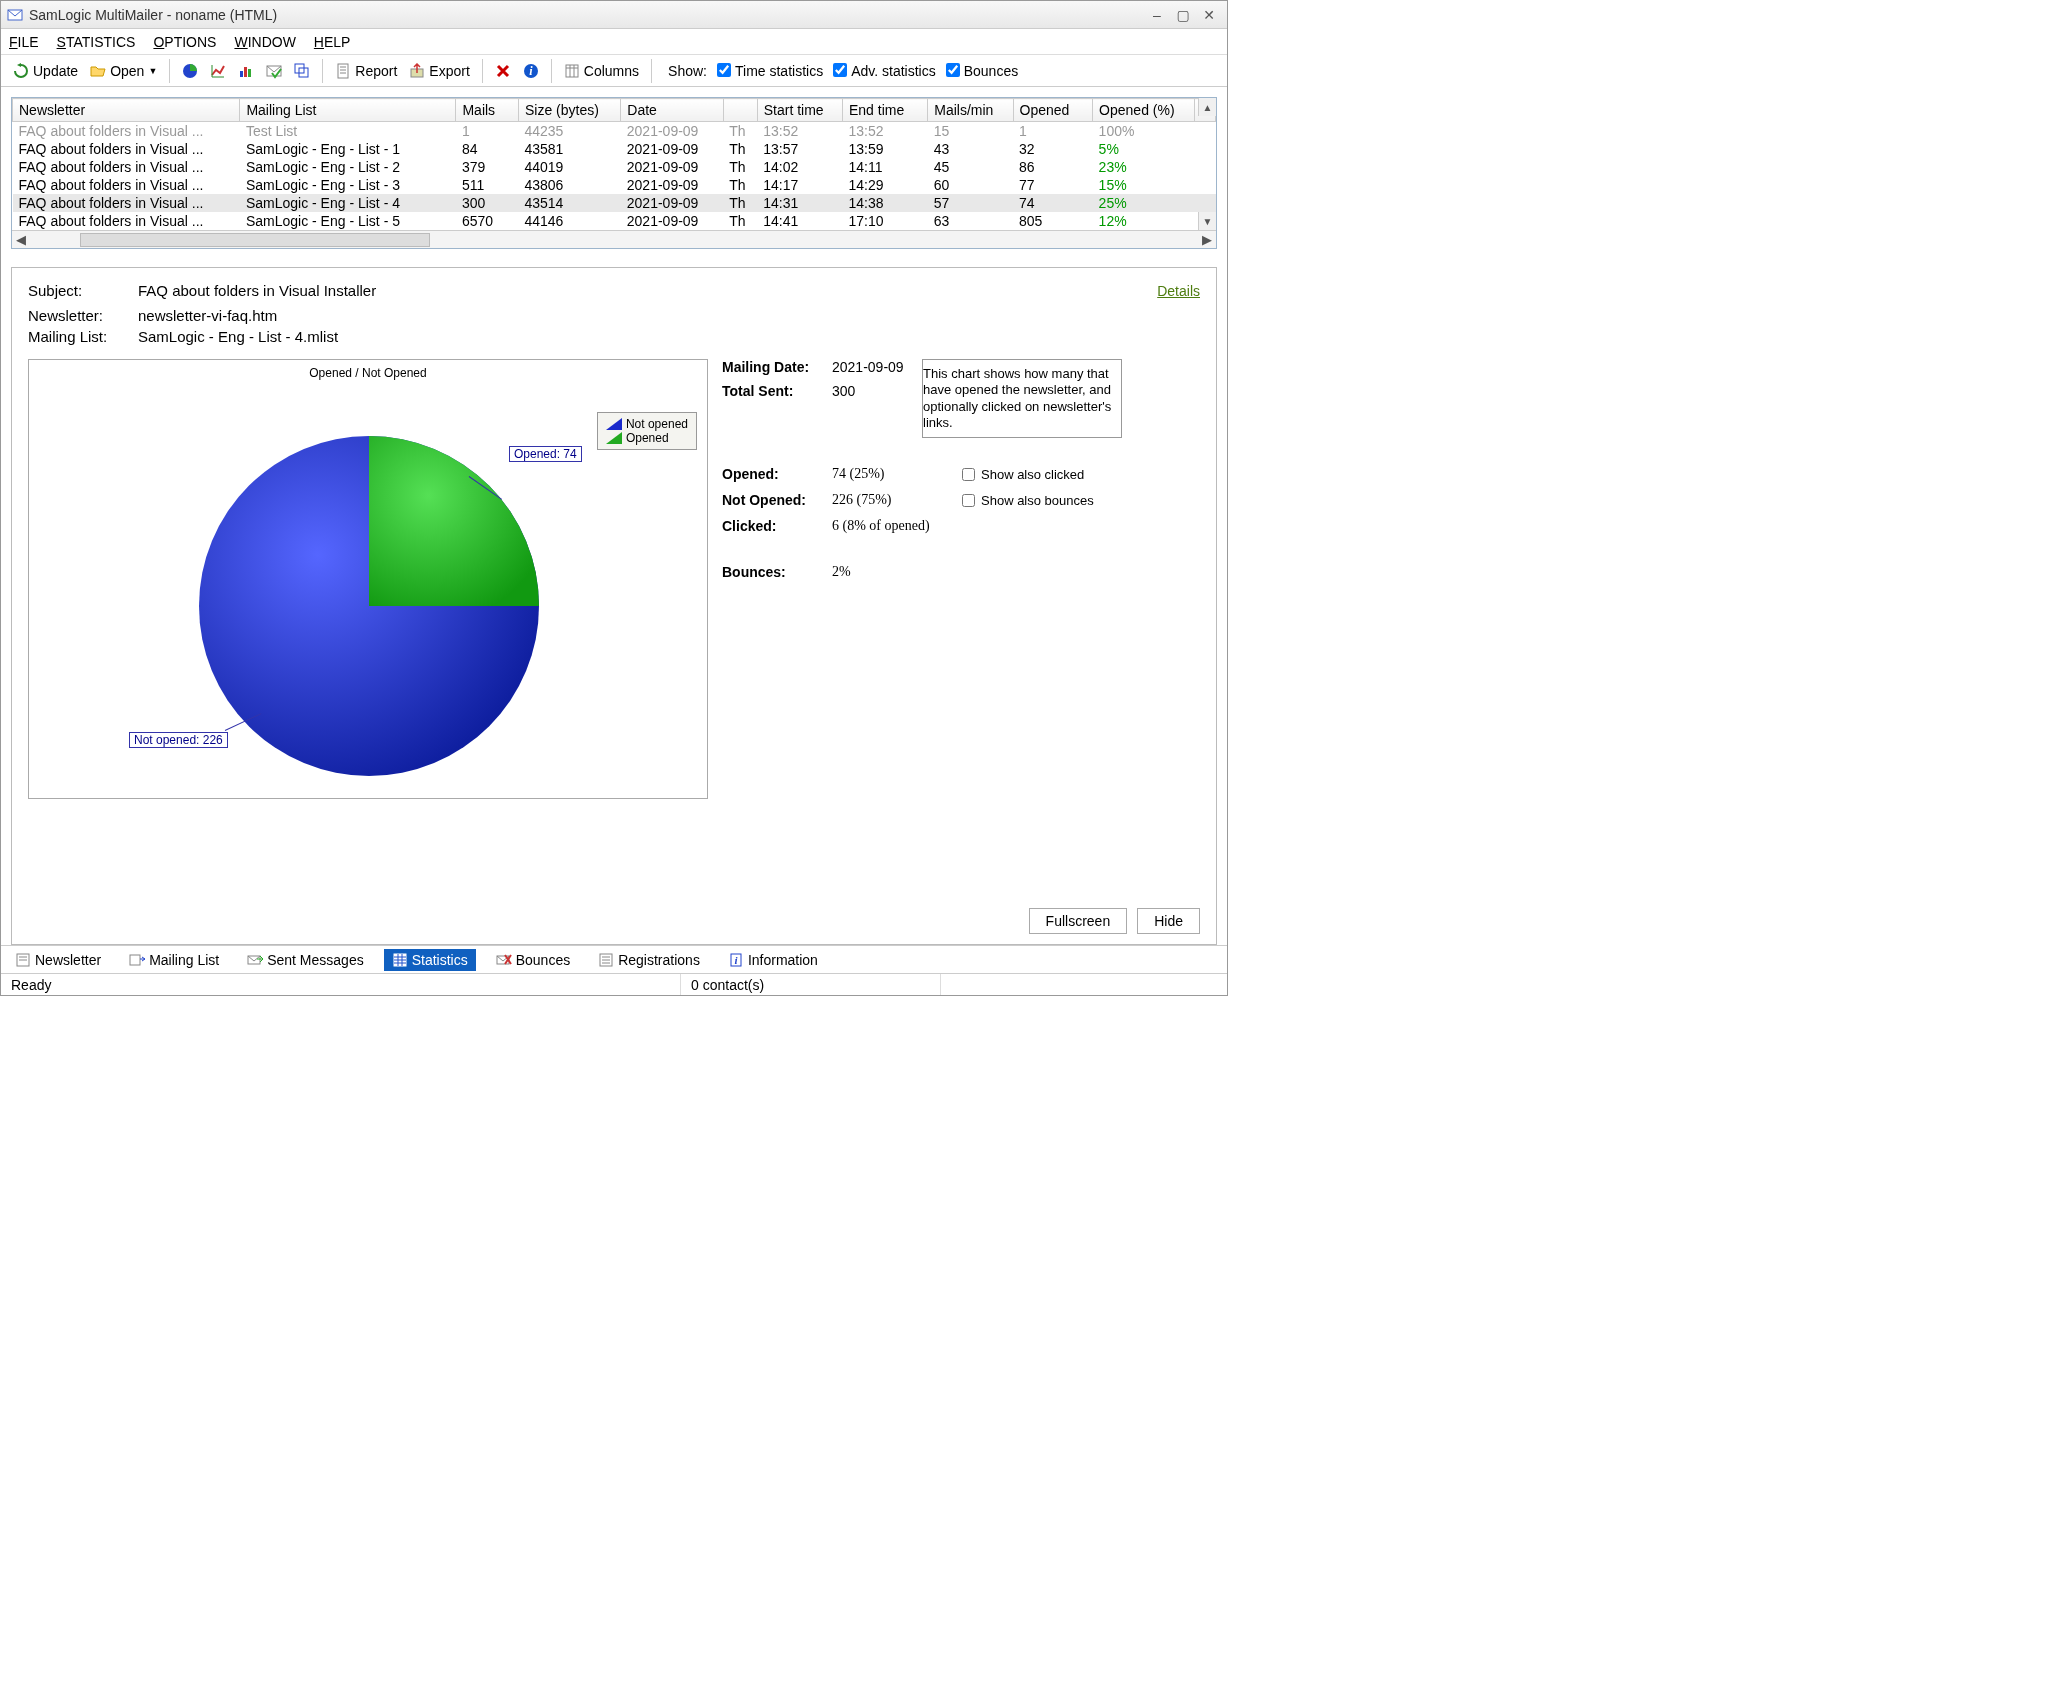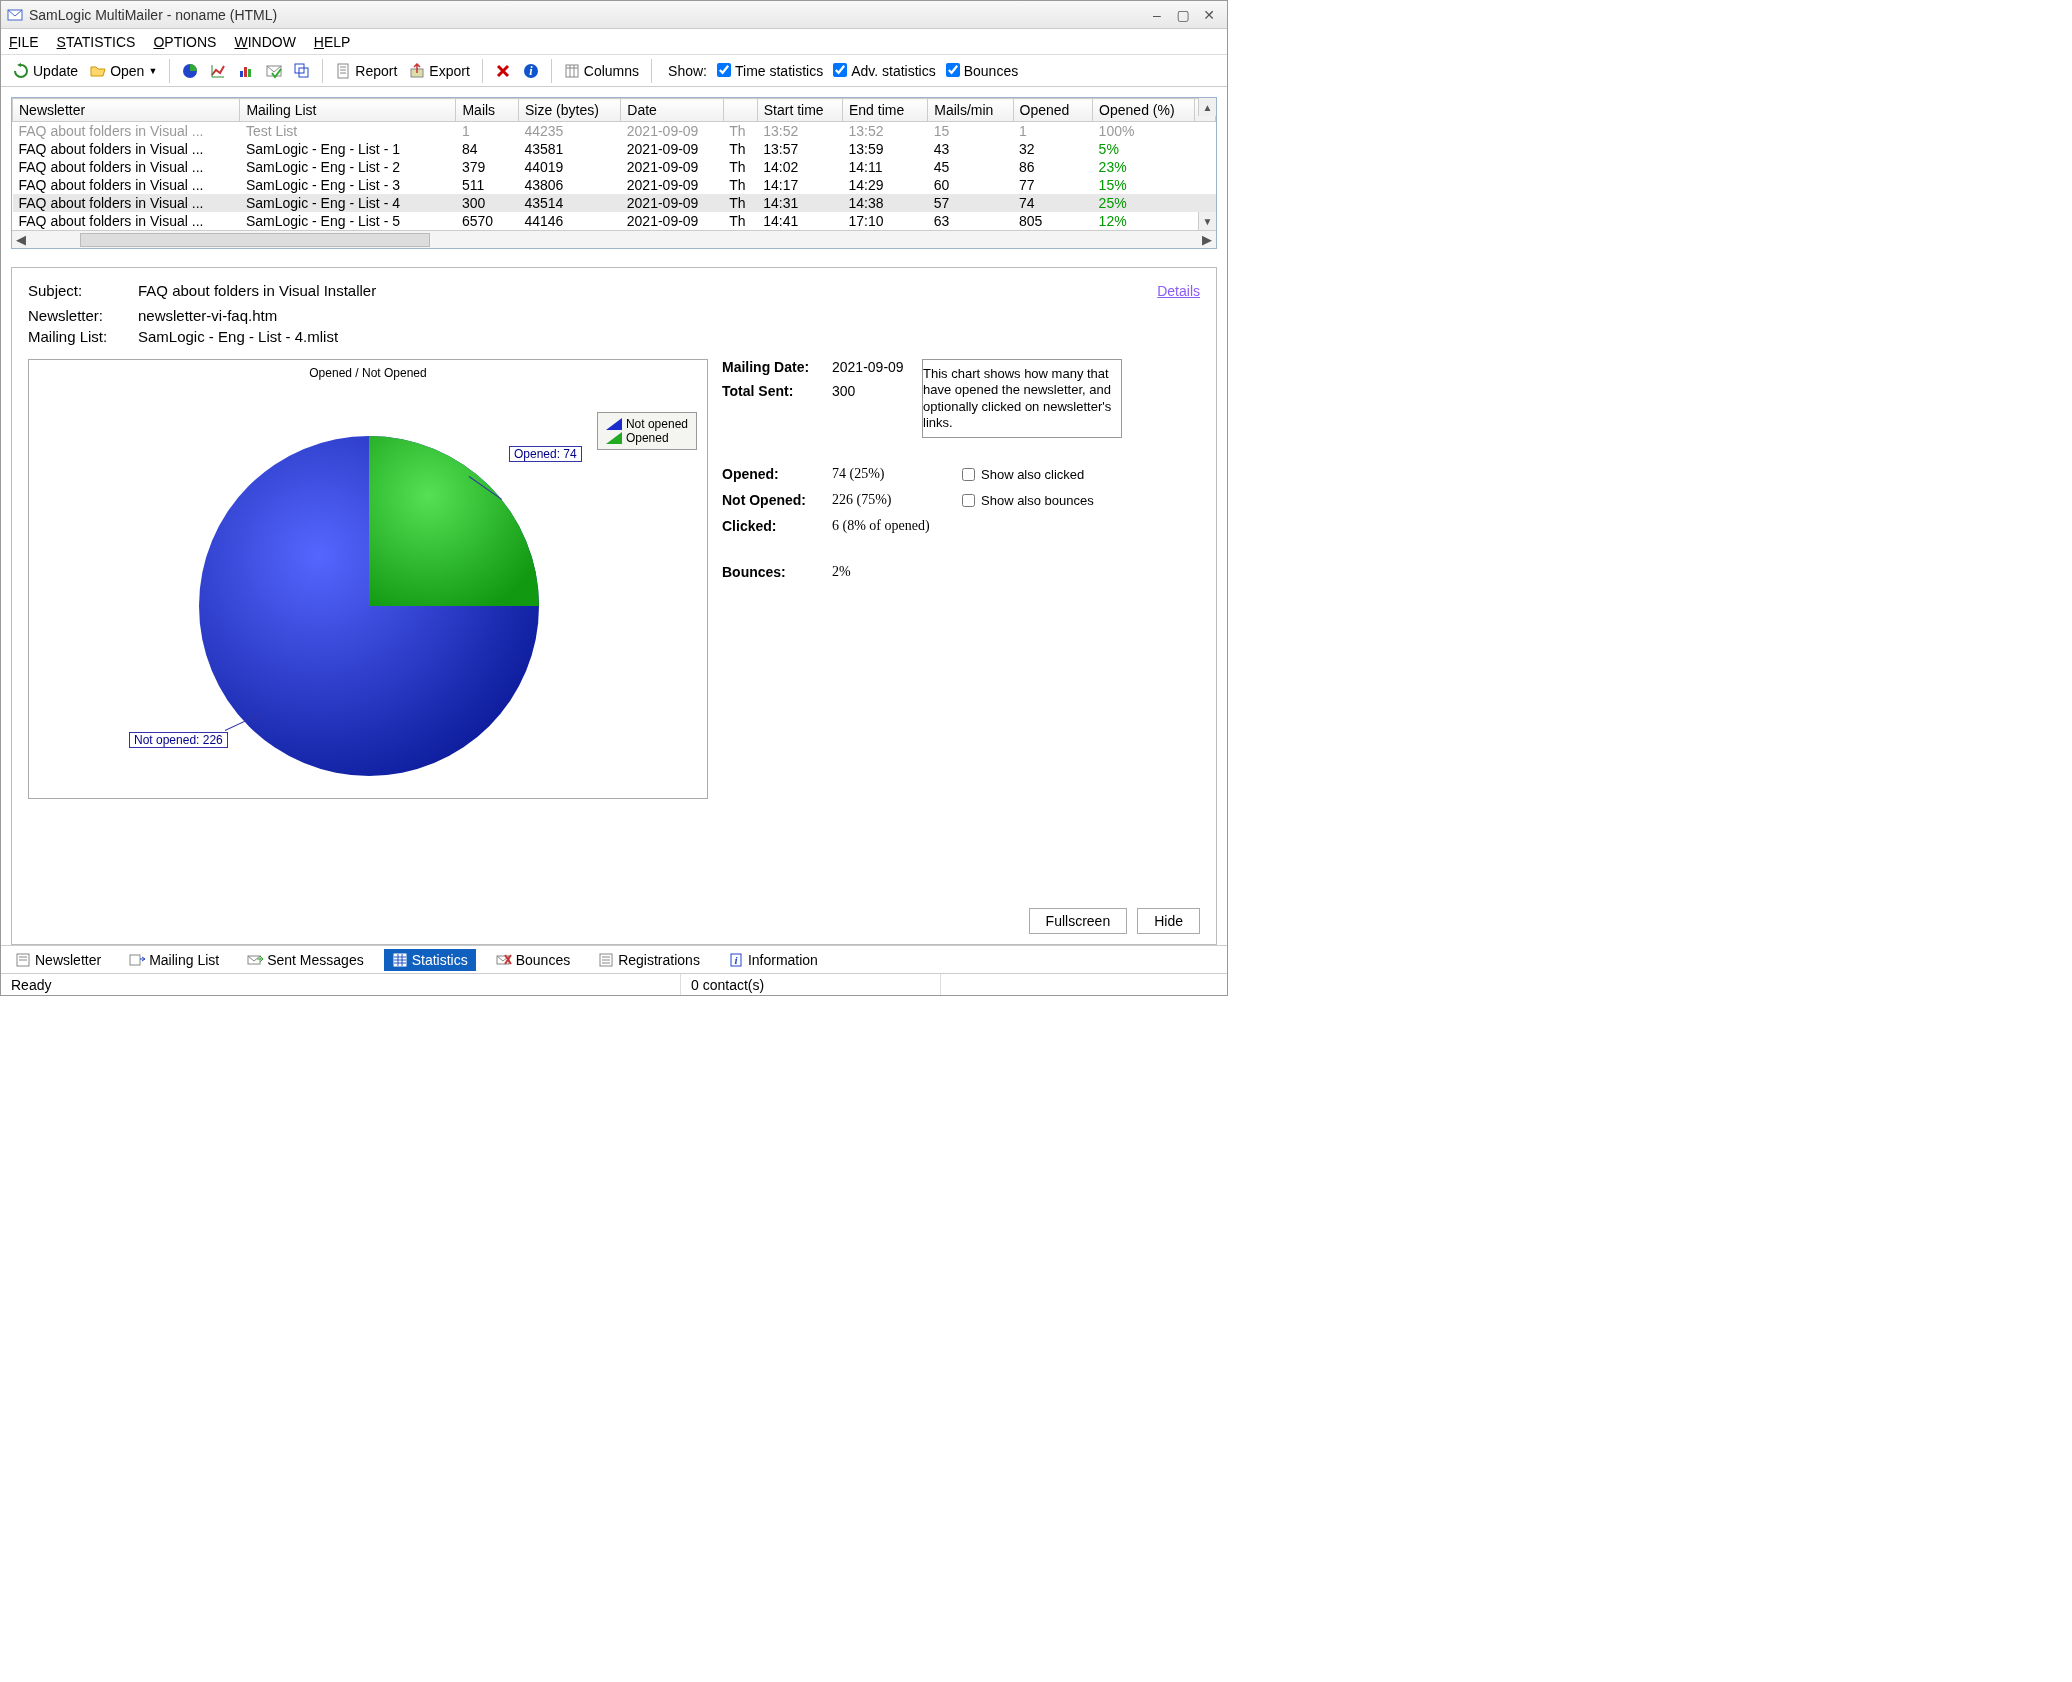--- a/index.html
+++ b/index.html
@@ -29,21 +29,21 @@
 .pct-green { color: #009900; }
 .scroll-h { height: 18px; border-top: 1px solid #ccc; background: #f4f4f4; display: flex; align-items: center; }
 .scroll-arrow { width: 18px; height: 16px; display: flex; align-items: center; justify-content: center; color: #555; cursor: pointer; }
 .scroll-thumb { height: 14px; background: #ddd; border: 1px solid #bbb; flex: 0 0 350px; margin-left: 50px; }
 .scroll-track { flex: 1; }
 .vscroll-btn { position: absolute; right: 0; width: 18px; height: 18px; background: #f0f0f0; border-left: 1px solid #ccc; display:flex; align-items:center; justify-content:center; font-size:10px; color:#555; cursor:pointer;}
 .detail-box { border: 1px solid #bbb; margin-top: 18px; padding: 14px 16px 10px 16px; background: #fff; flex: 1; display: flex; flex-direction: column; }
 .detail-top-row { display: flex; align-items: center; }
 .detail-label { width: 110px; font-size: 15px; }
 .detail-value { font-size: 15px; flex: 1; }
-.details-link { color: #8b5cf6; text-decoration: underline; cursor: pointer; font-size: 14px; }
+.details-link { color: #4d7c0f; text-decoration: underline; cursor: pointer; font-size: 14px; }
 .detail-body { display: flex; gap: 14px; margin-top: 14px; flex: 1; }
 .chart-box { border: 1px solid #aaa; width: 680px; height: 440px; position: relative; background: #fff; }
 .chart-title { text-align: center; font-size: 12px; font-family: Liberation Sans, sans-serif; padding: 6px 0; }
 .legend-box { position: absolute; top: 52px; right: 10px; border: 1px solid #999; background: #f4f4f0; padding: 4px 8px; font-size: 12px; }
 .legend-row { display: flex; align-items: center; gap: 4px; }
 .legend-swatch { width: 16px; height: 12px; }
 .data-lab { position: absolute; border: 1px solid #3333aa; background: #fff; color: #000088; font-size: 12px; padding: 0 4px; }
 .leader { position: absolute; height: 1px; background: #3333aa; }
 .side-panel { flex: 1; display: flex; flex-direction: column; font-size: 14px;}
 .side-row { display: flex; margin-bottom: 8px; }

